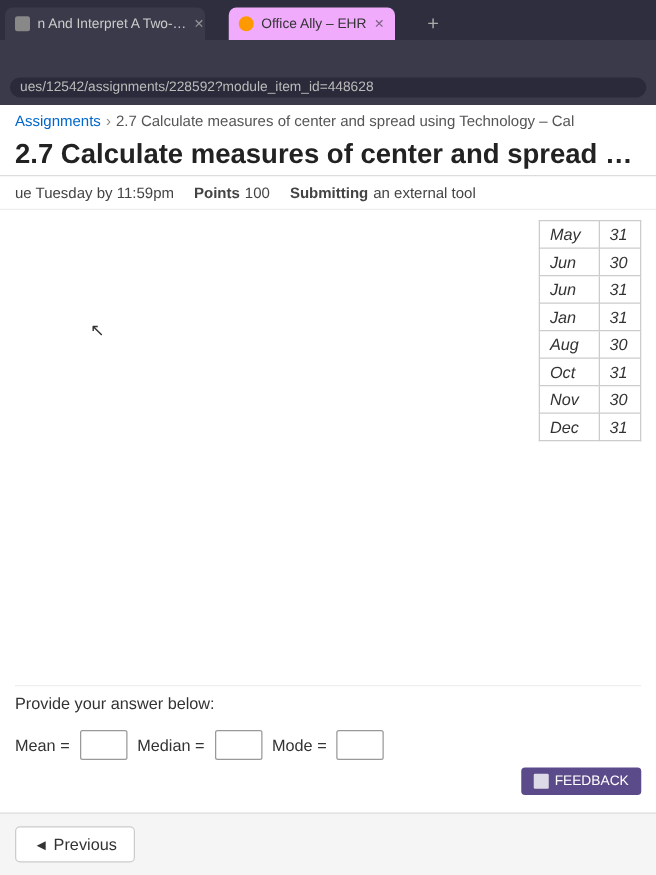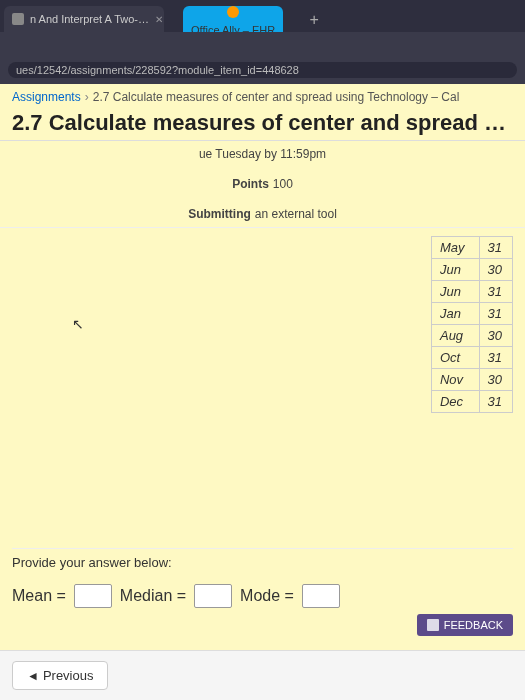--- a/index.html
+++ b/index.html
@@ -38,23 +38,22 @@
       color: #ccc;
       background: #3a3a4a;
       gap: 6px;
       max-width: 160px;
       overflow: hidden;
       white-space: nowrap;
       text-overflow: ellipsis;
     }
 
     .tab.active {
-      background: #0ea5e9;
-      color: #333;
-      flex-direction: column;
+      background: #f0abfc;
+      color: #333;
     }
 
     .tab-close {
       font-size: 10px;
       opacity: 0.6;
       cursor: pointer;
     }
 
     .tab-icon {
       width: 12px;
@@ -96,21 +95,21 @@
       padding: 2px 8px;
       border-radius: 10px;
       flex: 1;
       white-space: nowrap;
       overflow: hidden;
       text-overflow: ellipsis;
     }
 
     
     .page-content {
-      background: #fef9c3;
+      background: #ffffff;
       flex: 1;
       overflow: hidden;
       display: flex;
       flex-direction: column;
     }
 
     .breadcrumb {
       padding: 6px 12px 2px 12px;
       font-size: 12px;
       color: #555;
@@ -147,21 +146,20 @@
     }
 
     .meta-bar {
       display: flex;
       align-items: center;
       padding: 6px 12px;
       gap: 16px;
       font-size: 12px;
       color: #444;
       border-bottom: 1px solid #eee;
-      flex-direction: column;
     }
 
     .meta-item {
       display: flex;
       align-items: center;
       gap: 4px;
     }
 
     .meta-label {
       font-weight: bold;
@@ -225,21 +223,21 @@
       color: #333;
       padding: 6px 0 2px 0;
       border-top: 1px solid #eee;
     }
 
     .answer-row {
       display: flex;
       align-items: center;
       gap: 8px;
       margin-top: 12px;
-      font-size: 16px;
+      font-size: 13px;
       color: #333;
     }
 
     .answer-input {
       width: 38px;
       height: 24px;
       border: 1px solid #999;
       border-radius: 2px;
       background: #fff;
       display: inline-block;

